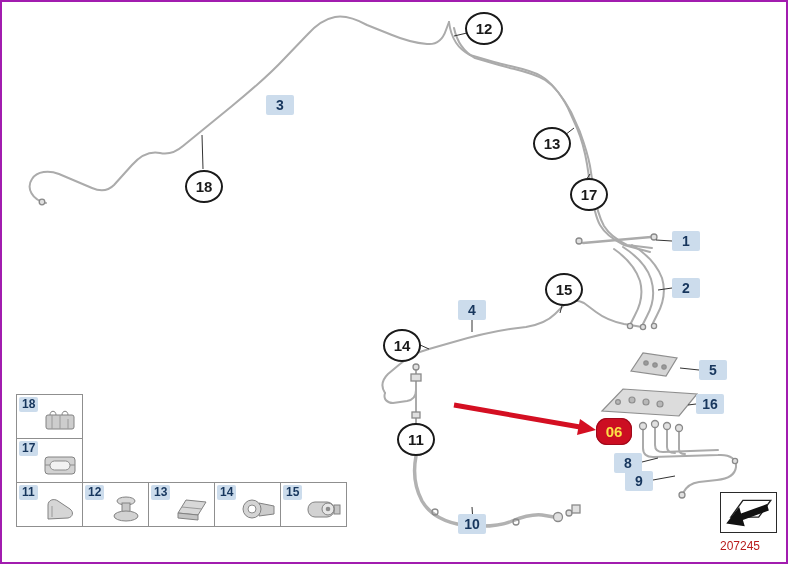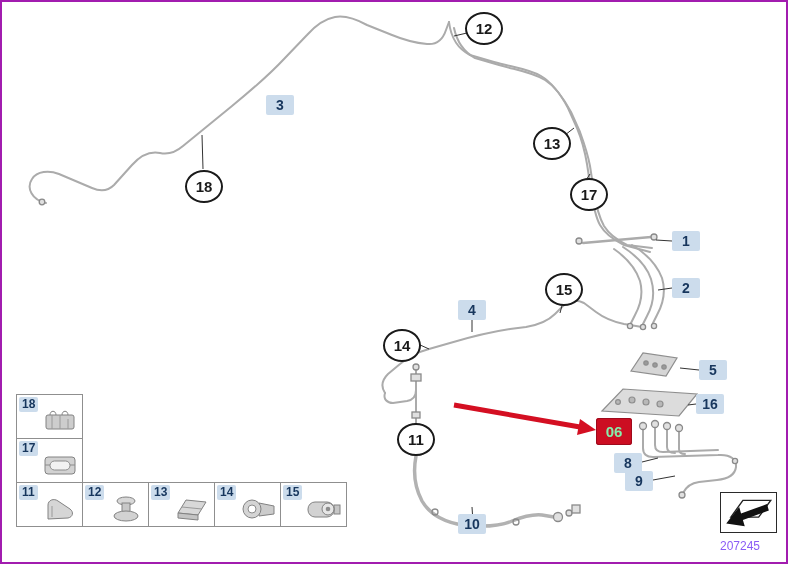--- a/index.html
+++ b/index.html
@@ -13,41 +13,41 @@
     position:absolute;width:34px;height:29px;border:2px solid #1a1a1a;border-radius:50%;
     background:#ffffff;display:flex;align-items:center;justify-content:center;
     font-weight:bold;font-size:15px;color:#1a1a1a;cursor:pointer;z-index:3;
   }
   .part-label{
     position:absolute;min-width:20px;height:20px;padding:0 4px;border-radius:2px;
     background:#ccdcec;color:#17365d;display:flex;align-items:center;justify-content:center;
     font-weight:bold;font-size:14px;cursor:pointer;z-index:3;
   }
   .highlight-label{
-    position:absolute;width:36px;height:27px;border-radius:3px;
-    background:#cc0e22;box-shadow:0 0 0 1px #9e0a1c inset;color:#86efac;
+    position:absolute;width:36px;height:27px;border-radius:11px;
+    background:#cc0e22;box-shadow:0 0 0 1px #9e0a1c inset;color:#fde047;
     display:flex;align-items:center;justify-content:center;
     font-weight:bold;font-size:15px;cursor:pointer;z-index:4;
   }
   .legend-cell{
     position:absolute;width:67px;height:45px;border:1px solid #8f8f8f;background:#ffffff;
     box-sizing:border-box;z-index:2;cursor:pointer;
   }
   .legend-num{
     position:absolute;left:2px;top:2px;height:15px;line-height:15px;padding:0 3px;
     background:#ccdcec;color:#17365d;font-weight:bold;font-size:12px;border-radius:2px;
   }
   .legend-icon{position:absolute;right:2px;bottom:1px;}
   .direction-box{
     position:absolute;left:718px;top:490px;width:57px;height:41px;
     border:1.5px solid #2a2a2a;background:#ffffff;box-sizing:border-box;z-index:2;
   }
   .ref-number{
     position:absolute;left:700px;top:537px;width:76px;text-align:center;
-    font-size:12px;color:#8b5cf6;z-index:2;
+    font-size:12px;color:#b91c1c;z-index:2;
   }
 </style>
 </head>
 <body>
 
 <div class="stage">
 
   <svg class="artwork" width="788" height="564" viewBox="0 0 788 564">
     <g fill="none" stroke="#ababab" stroke-width="2" stroke-linecap="round" stroke-linejoin="round">
       <path d="M44,201 C30,198 24,186 30,177 C35,169 47,168 57,172 L90,186 C99,190 106,189 112,183 L130,163 C138,154 148,149 158,151 C167,153 174,150 181,144 L230,104 C252,86 268,72 282,57 L305,33 C313,24 322,17 333,15 C344,13 354,17 365,23 L390,33 C402,38 414,41 425,42 C435,43 441,37 444,28 L447,20"></path>

